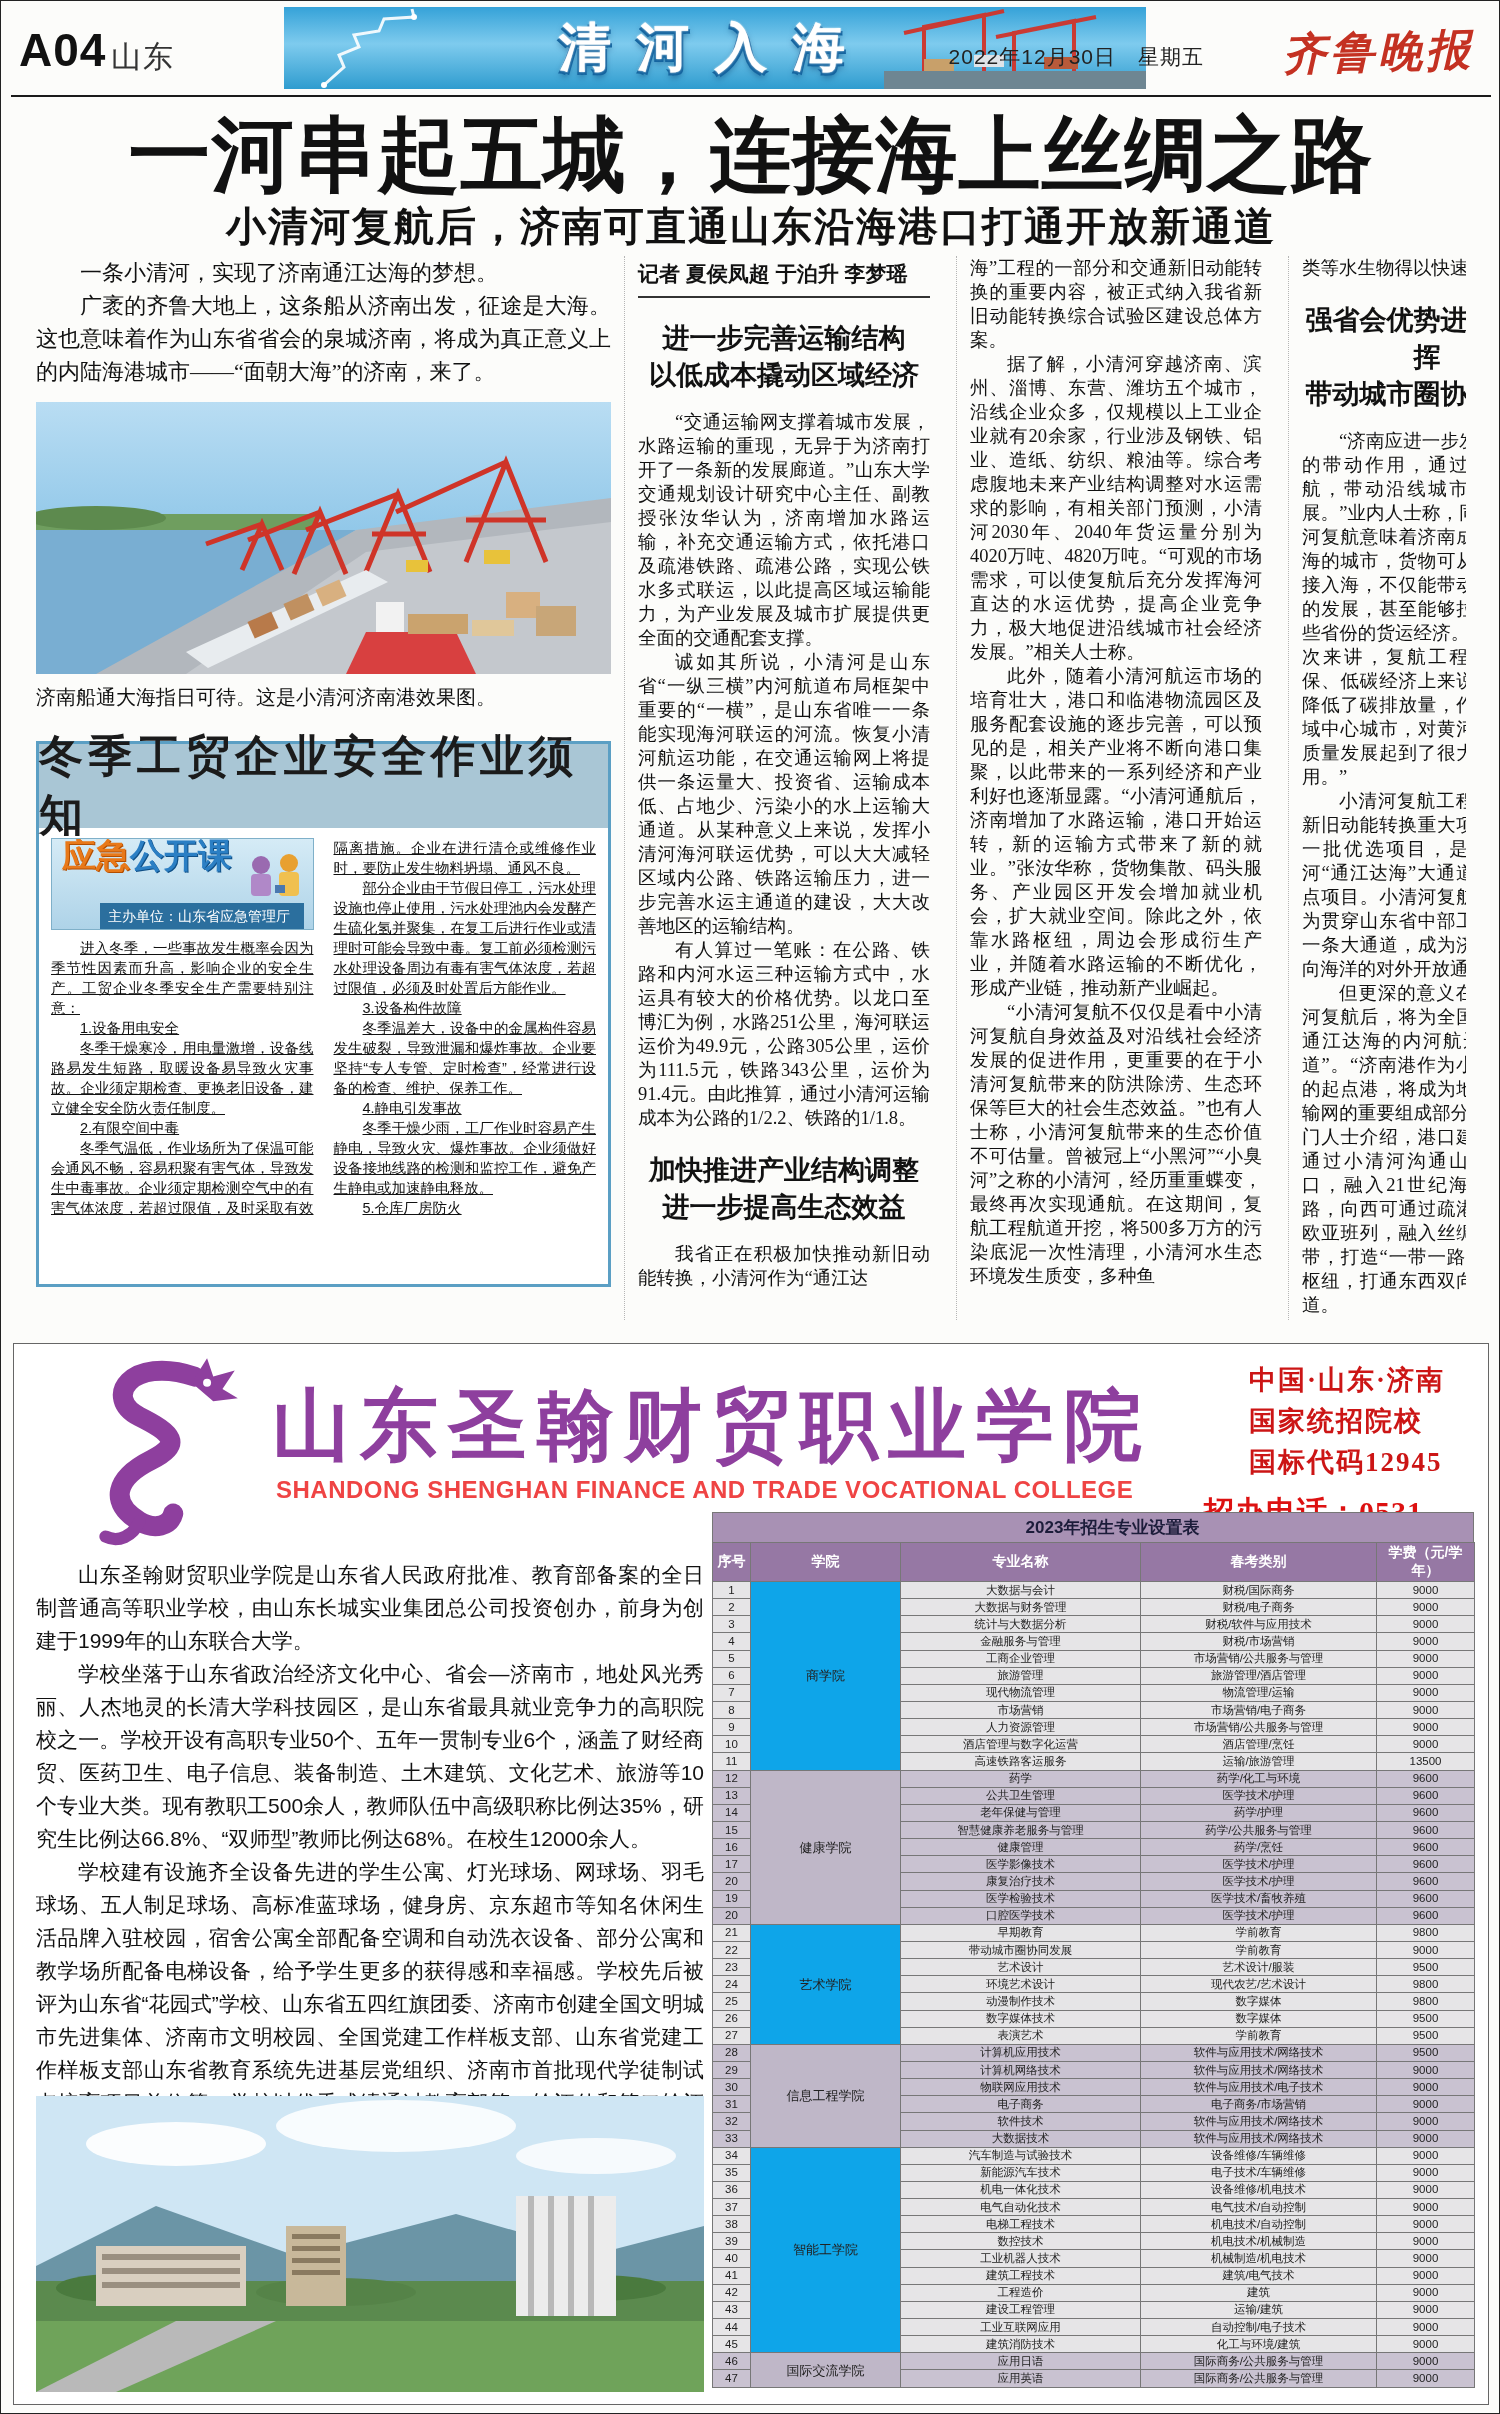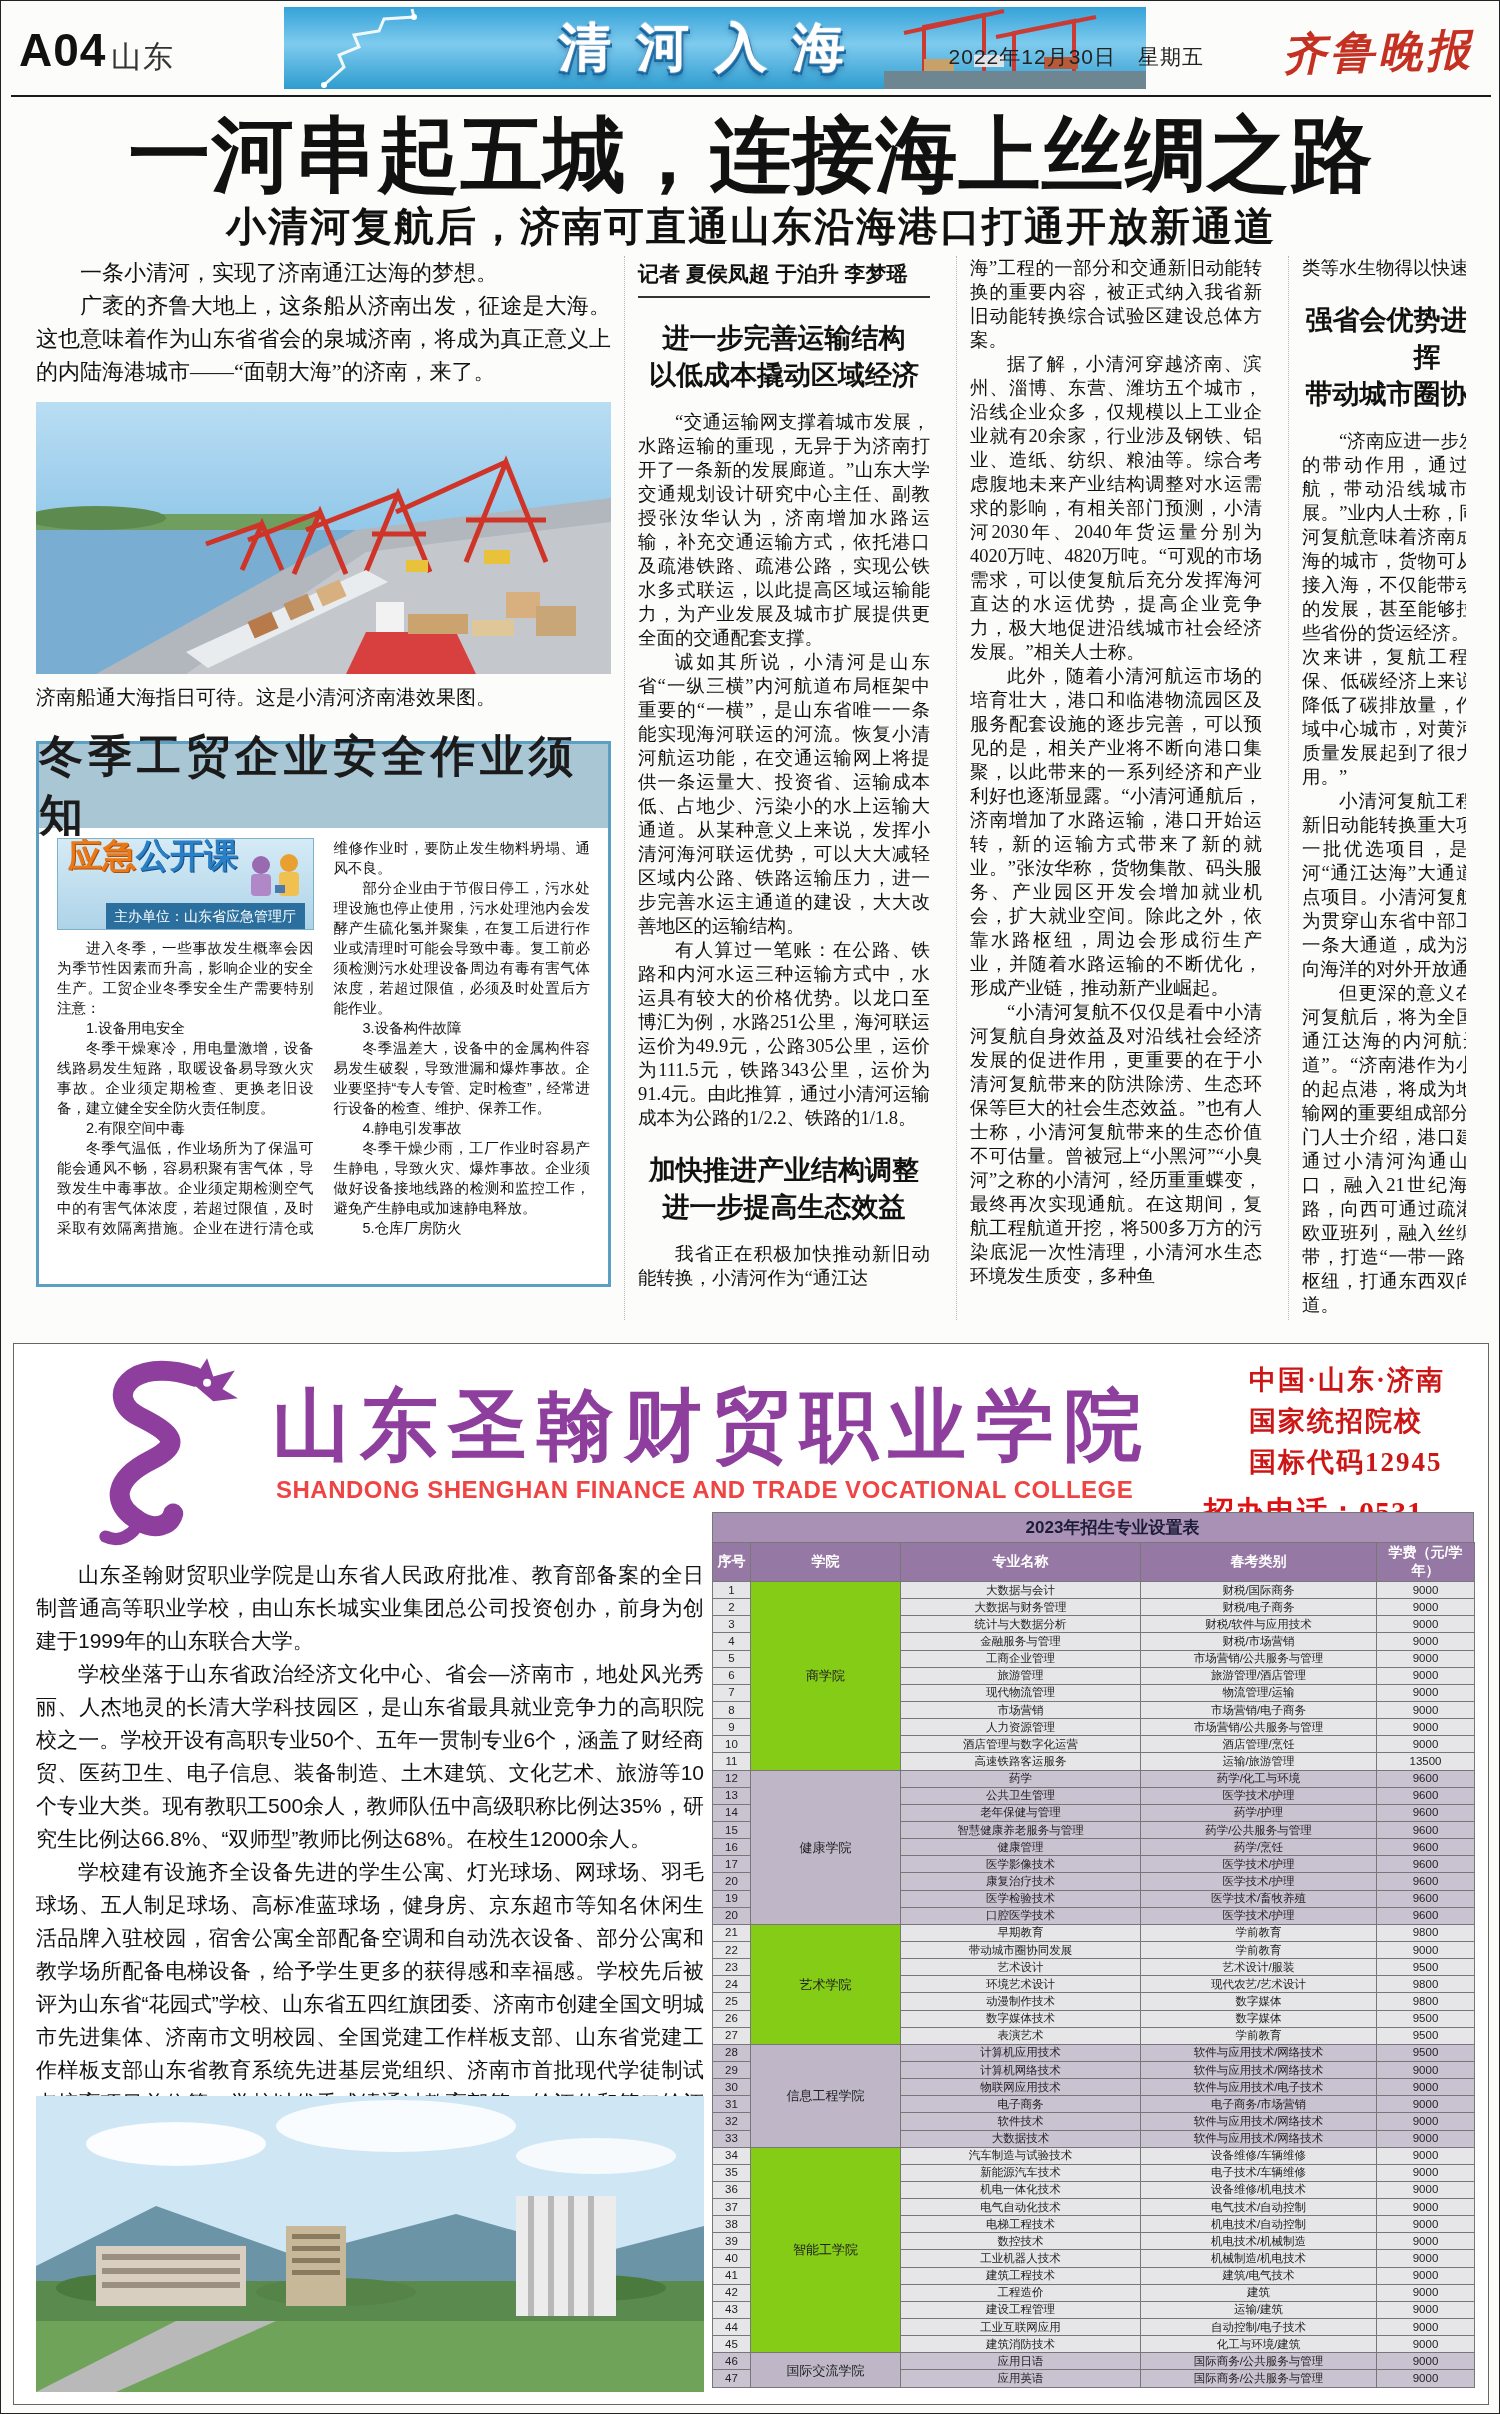--- a/index.html
+++ b/index.html
@@ -38,22 +38,22 @@
   .intro{font-size:22px;line-height:33px;text-align:justify;}
   .photo{margin-top:14px;width:575px;height:272px;background:#9cc7e4;position:relative;overflow:hidden;}
   .caption{font-family:"Liberation Sans","DejaVu Sans",sans-serif;font-size:20px;margin:10px 0 0;color:#111;}
   .byline{font-size:21px;font-weight:700;padding:6px 0 10px;border-bottom:2px solid #333;
           font-family:"Liberation Sans","DejaVu Sans",sans-serif;}
   .col-h{font-size:27px;font-weight:900;text-align:center;line-height:37px;margin:22px 0 16px;white-space:pre-line;}
   
   .sbox{margin-top:30px;width:575px;height:546px;border:3px solid #5b9fc4;box-sizing:border-box;background:#fff;}
   .sbox-head{height:84px;background:#a9c6d5;display:flex;align-items:center;justify-content:center;
           font-size:44px;font-weight:900;letter-spacing:5px;color:#1b1b1b;}
-  .sbox-body{height:452px;box-sizing:border-box;padding:10px 18px;column-count:2;column-gap:20px;overflow:hidden;
-          font-family:"Liberation Sans","DejaVu Sans",sans-serif;font-size:14.5px;line-height:20px;text-align:justify;}
+  .sbox-body{height:452px;box-sizing:border-box;padding:10px 12px;column-count:2;column-gap:20px;overflow:hidden;
+          font-family:"Liberation Sans","DejaVu Sans",sans-serif;font-size:14.5px;line-height:20px;text-align:justify;text-decoration:underline;}
   .badge{break-inside:avoid;width:100%;height:92px;background:linear-gradient(180deg,#d5ebf6,#aed3e8);
           border:1px solid #7fb0c9;box-sizing:border-box;margin-bottom:8px;position:relative;overflow:hidden;}
   .badge-main{position:absolute;left:10px;top:6px;font-size:34px;font-weight:900;}
   .badge-a{color:#e8791a;text-shadow:1px 1px 0 #b34d00;}
   .badge-b{color:#2b7fc4;text-shadow:1px 1px 0 #0f4f86;}
   .badge-host{position:absolute;left:0;bottom:0;width:72%;background:#2b6f9e;color:#fff;
           font-size:14px;padding:3px 8px;margin-left:48px;}
   .badge-art{position:absolute;right:4px;top:8px;}
   
   .ad{position:absolute;left:12px;top:1342px;width:1476px;height:1062px;border:1px solid #666;
@@ -72,21 +72,21 @@
   .ad-table-wrap{position:absolute;left:698px;top:168px;width:764px;}
   .t-title{box-sizing:border-box;width:762px;background:#a891b4;color:#1c1c3a;font-weight:700;
           font-family:"Liberation Sans","DejaVu Sans",sans-serif;font-size:17px;text-align:center;
           height:30px;line-height:30px;border:1px solid #777;border-bottom:none;padding-left:39px;}
   table.adm{border-collapse:collapse;width:762px;height:846px;table-layout:fixed;
           font-family:"Liberation Sans","DejaVu Sans",sans-serif;}
   table.adm th,table.adm td{border:1px solid #777;text-align:center;padding:1px 2px;overflow:hidden;}
   table.adm thead th{background:#9678a4;color:#fff;font-size:14px;height:36px;font-weight:700;}
   table.adm tbody td{font-size:11.5px;line-height:13px;color:#222;}
   tr.band-a td{background:#e6e5e7;} tr.band-b td{background:#c9c2d1;}
-  tr.band-a td.college-cell{background:#84cc16;} tr.band-b td.college-cell{background:#bfb7c8;}
+  tr.band-a td.college-cell{background:#0ea5e9;} tr.band-b td.college-cell{background:#bfb7c8;}
   td.college-cell{font-size:13px !important;}
 </style>
 </head>
 <body>
 
 <div class="page">
 
   <div class="hdr">
     <div class="pageno">A04</div>
     <div class="section-name">山东</div>

